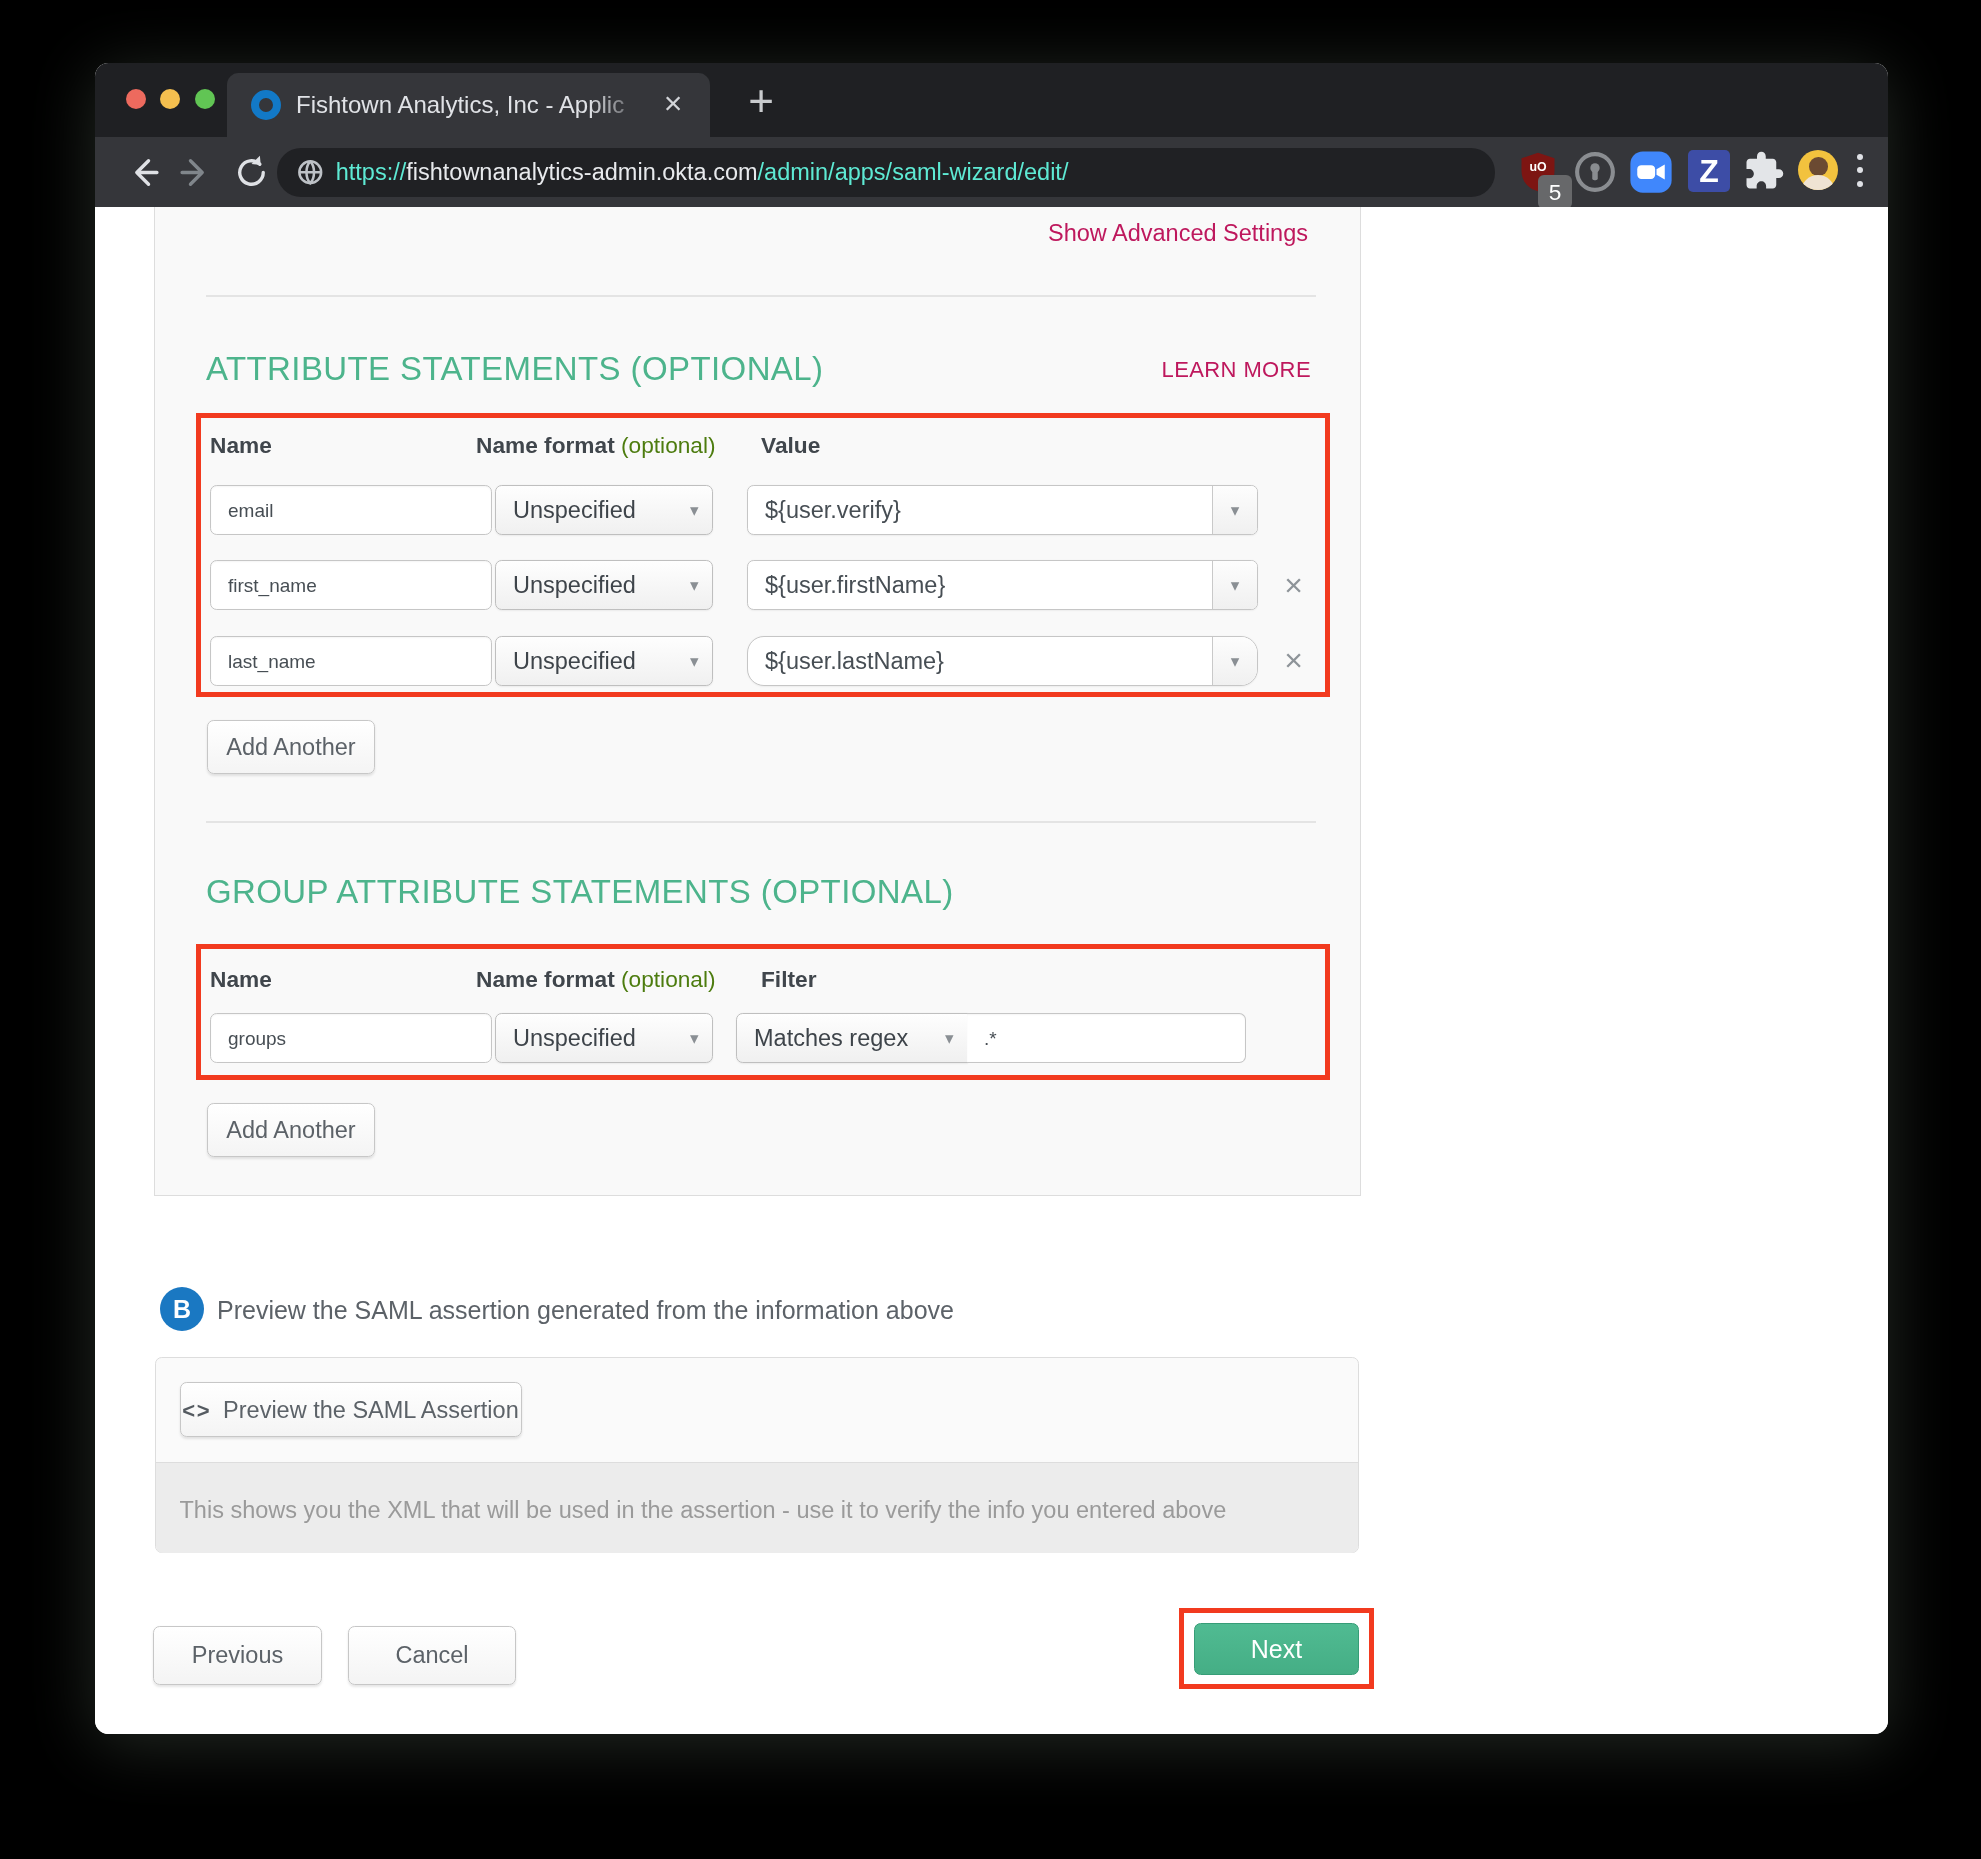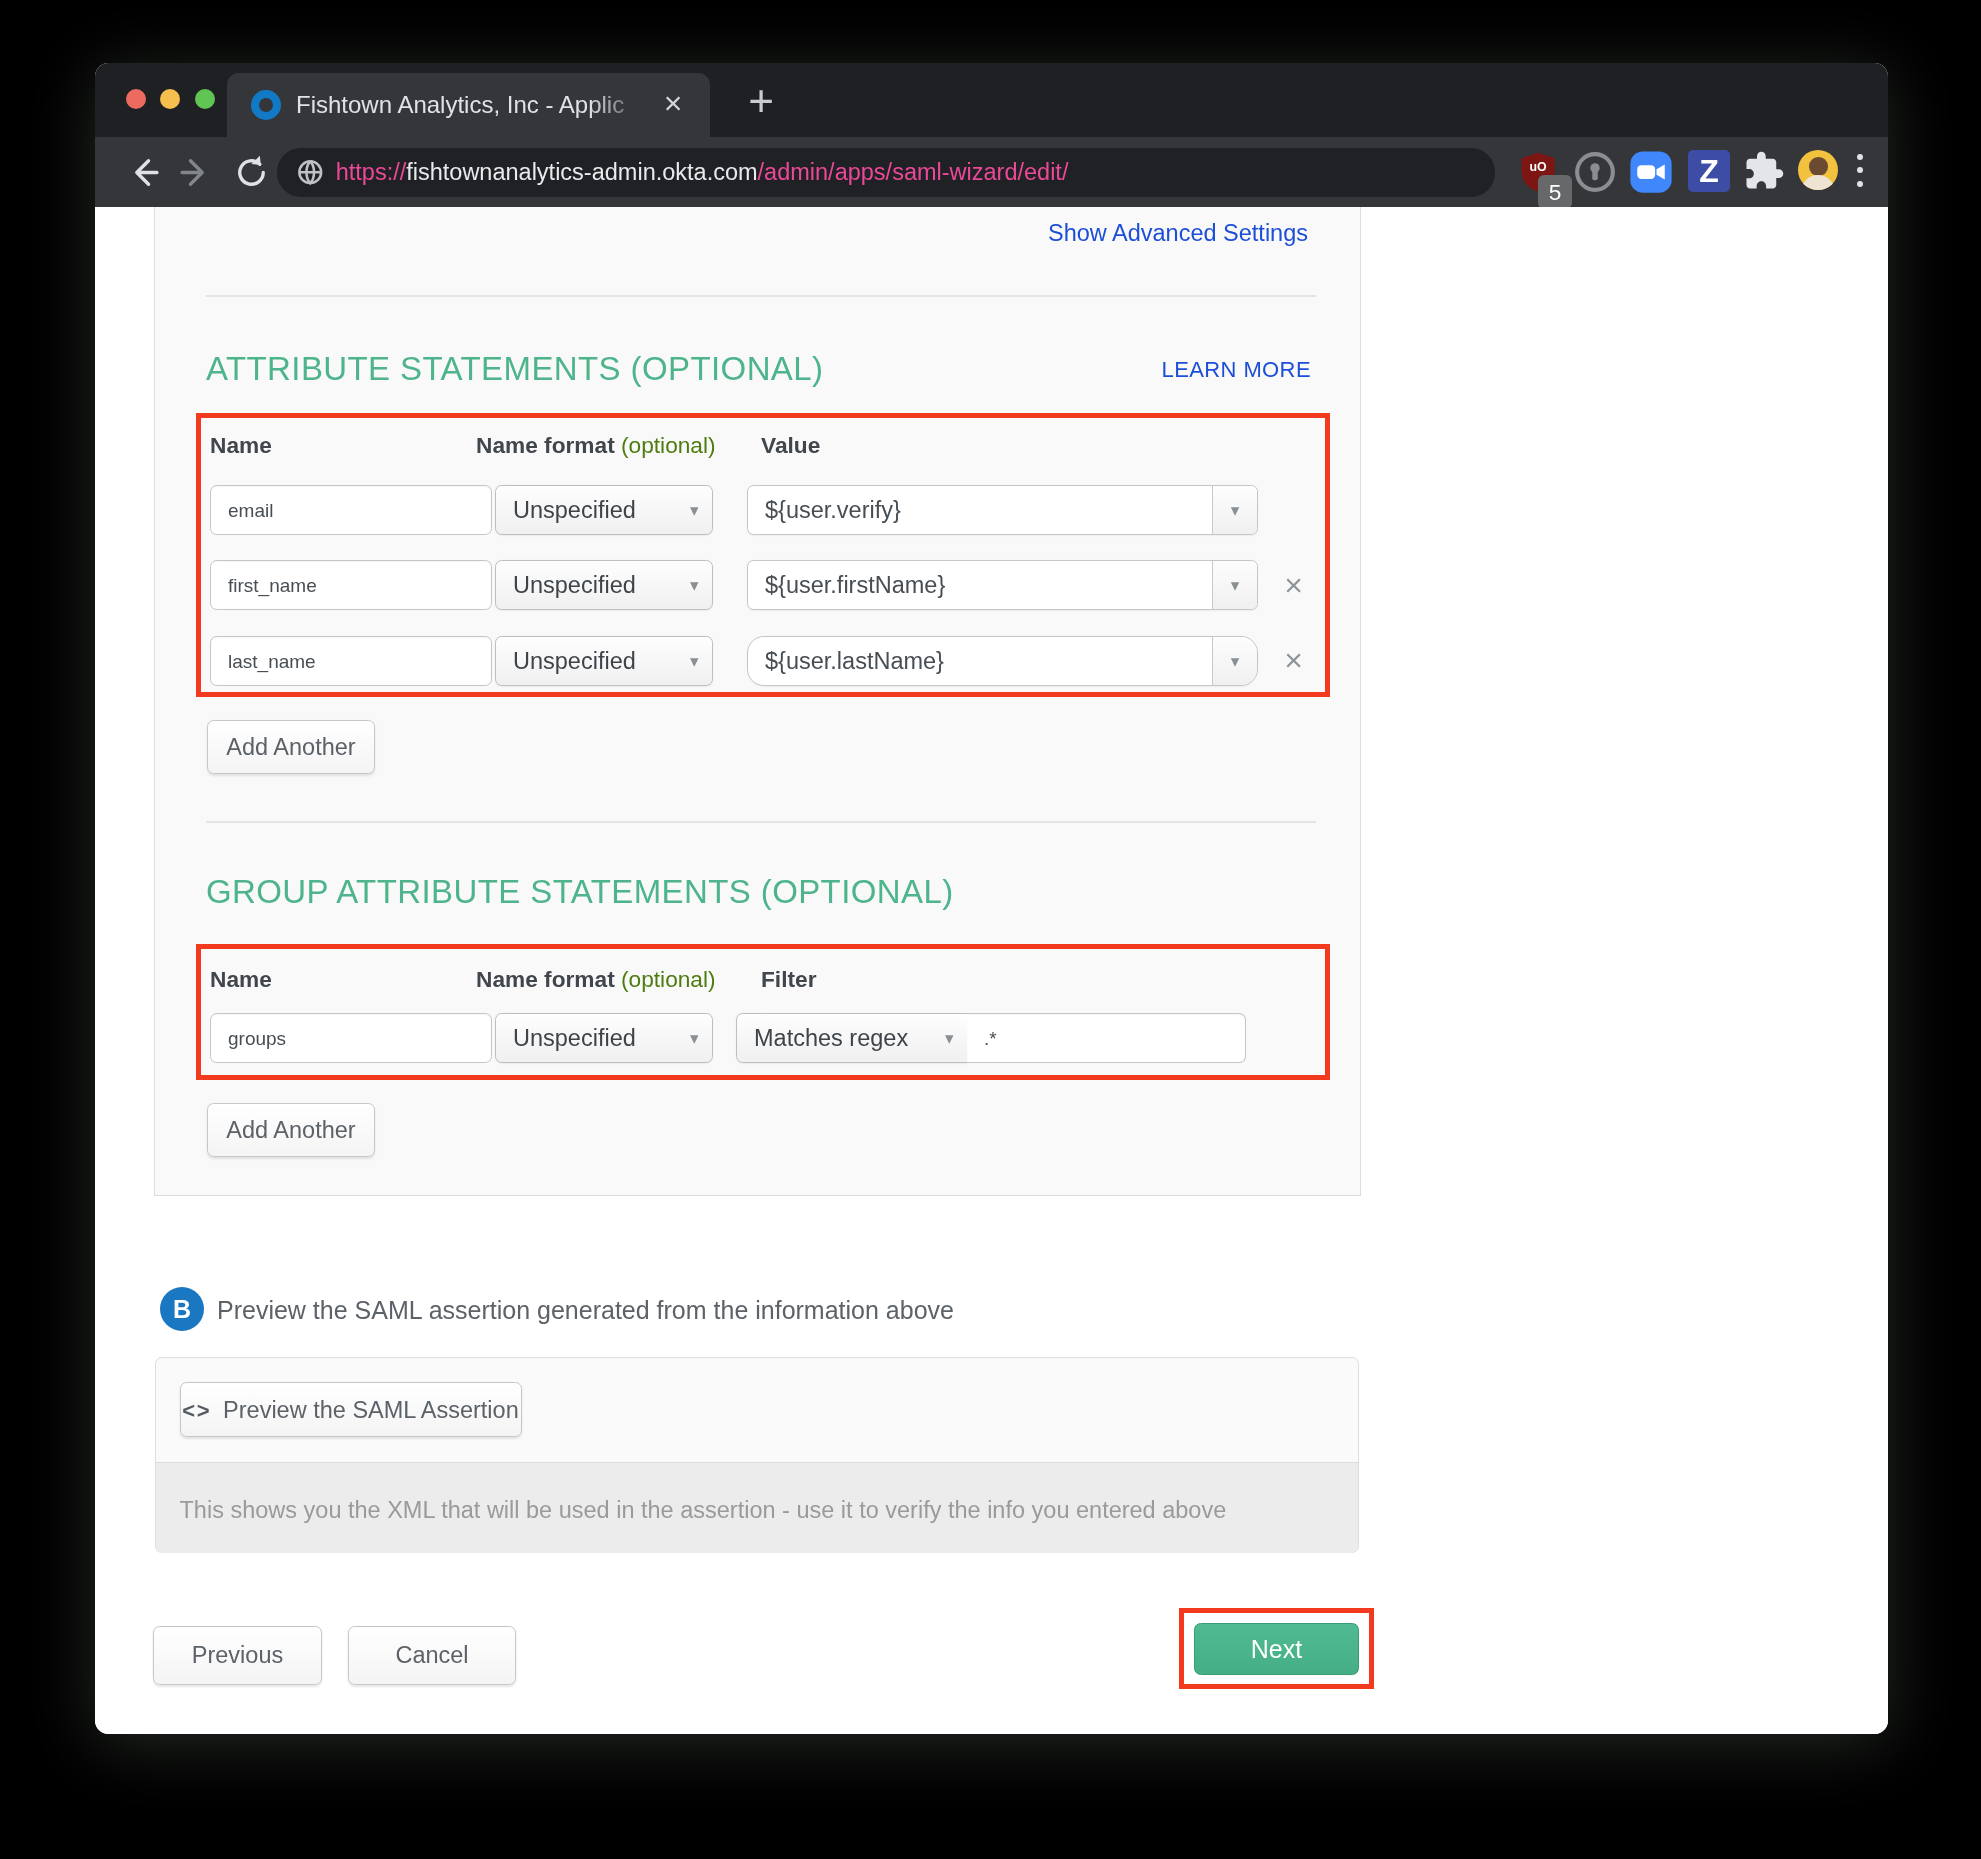--- a/index.html
+++ b/index.html
@@ -23,37 +23,37 @@
              background:linear-gradient(90deg, rgba(53,54,58,0), #35363a 75%); }
   .tabclose { position:absolute; right:18.5px; top:11.7px; width:37px; height:37px; color:#d3d5d9;
               font-size:32px; line-height:37px; text-align:center; font-weight:300; }
   .newtab { position:absolute; left:639px; top:13.4px; width:54px; height:54px; color:#c9cbce;
             font-size:44px; font-weight:300; line-height:50px; text-align:center; }
   .toolbar { position:absolute; left:0; top:74px; width:100%; height:70px; background:#35363a; }
   .navic { position:absolute; top:11.7px; width:47px; height:47px; }
   .urlbar { position:absolute; left:182px; top:11px; width:1218px; height:49px; background:#202124;
             border-radius:24px; display:flex; align-items:center; }
   .urltext { font-size:23.5px; white-space:nowrap; margin-left:11.7px; }
-  .url-dim { color:#ec4899; } .url-strong { color:#e8eaed; }
+  .url-dim { color:#5eead4; } .url-strong { color:#e8eaed; }
   .extic { position:absolute; top:13.4px; }
   .ubadge { position:absolute; left:22px; top:25px; min-width:34px; height:34px; background:#67686a;
             border-radius:5.9px; color:#fff; font-size:22.7px; line-height:34px; text-align:center; padding:0 5px; }
   .zotero { width:42px; height:42px; background:#3d4da6; border-radius:5px; color:#fff; font-weight:bold;
             font-size:32px; text-align:center; line-height:42px; }
   .avatar { width:40px; height:40px; border-radius:50%; background:#f2c23e; position:relative; overflow:hidden; }
   .avatar .head { position:absolute; left:11px; top:6.7px; width:18.5px; height:18.5px; border-radius:50%; background:#6b4a32; }
   .avatar .body { position:absolute; left:3.4px; top:25px; width:34px; height:22px; border-radius:17px 17px 0 0; background:#efe3d3; }
   .dots { position:absolute; top:17px; width:6.7px; }
   .dots span { display:block; width:5.9px; height:5.9px; border-radius:50%; background:#dfe1e5; margin:0 0 7.6px 0; }
 
   
   .content { position:absolute; left:0; top:144px; width:100%; height:1527px; background:#fff; }
   .panel { position:absolute; left:59px; top:0; width:1207px; height:989px; background:#f9f9f9;
            border:0.8px solid #ddd; border-top:none; }
-  .link { color:#1d4ed8; font-size:23.5px; text-decoration:none; }
+  .link { color:#be185d; font-size:23.5px; text-decoration:none; }
   .divider { position:absolute; left:51px; width:1110px; height:1.7px; background:#e4e4e4; }
   .secttitle { position:absolute; left:51px; font-size:33px; color:#4db48c; letter-spacing:0.4px; }
   .learnmore { position:absolute; right:49px; font-size:22px; letter-spacing:0.4px; }
   .redbox { position:absolute; border:5px solid #f23a1f; }
   .colhdr { position:absolute; font-size:22.7px; font-weight:bold; color:#40464c; }
   .opt { font-weight:normal; color:#4d7c0f; }
   .tinput { position:absolute; height:50px; background:#fff; border:0.8px solid #c6c6c6; border-radius:6.7px;
             font-size:19px; color:#474e54; line-height:49px; padding-left:17px;
             box-shadow:inset 0 0.8px 1.7px rgba(0,0,0,0.05); white-space:nowrap; overflow:hidden; }
   .tselect { position:absolute; height:50px; background:linear-gradient(#fefefe,#f0f0f0);

